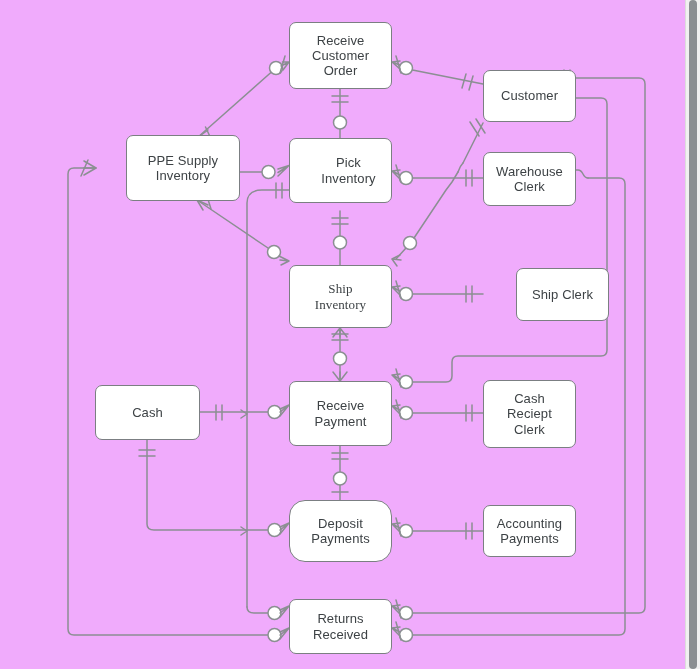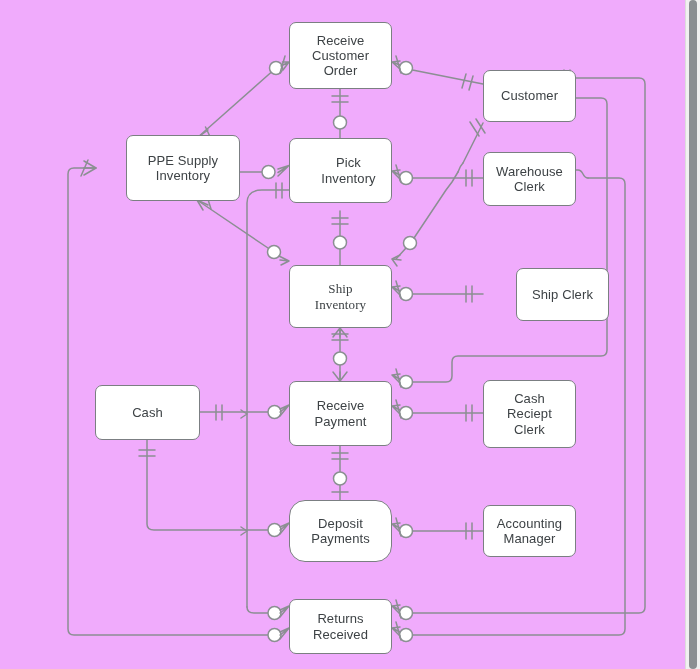--- a/index.html
+++ b/index.html
@@ -212,21 +212,21 @@
     <span>Cash
 Reciept
 Clerk</span>
   </div>
   <div class="ent" style="left:289px;top:500px;width:103px;height:62px;border-radius:16px;">
     <span>Deposit
 Payments</span>
   </div>
   <div class="ent" style="left:483px;top:505px;width:93px;height:52px;">
     <span>Accounting
-Manager</span>
+Payments</span>
   </div>
   <div class="ent" style="left:289px;top:599px;width:103px;height:55px;">
     <span>Returns
 Received</span>
   </div>
 
   <div class="scrollbar"></div>
   <div class="scrollthumb"></div>
 </div>
 

